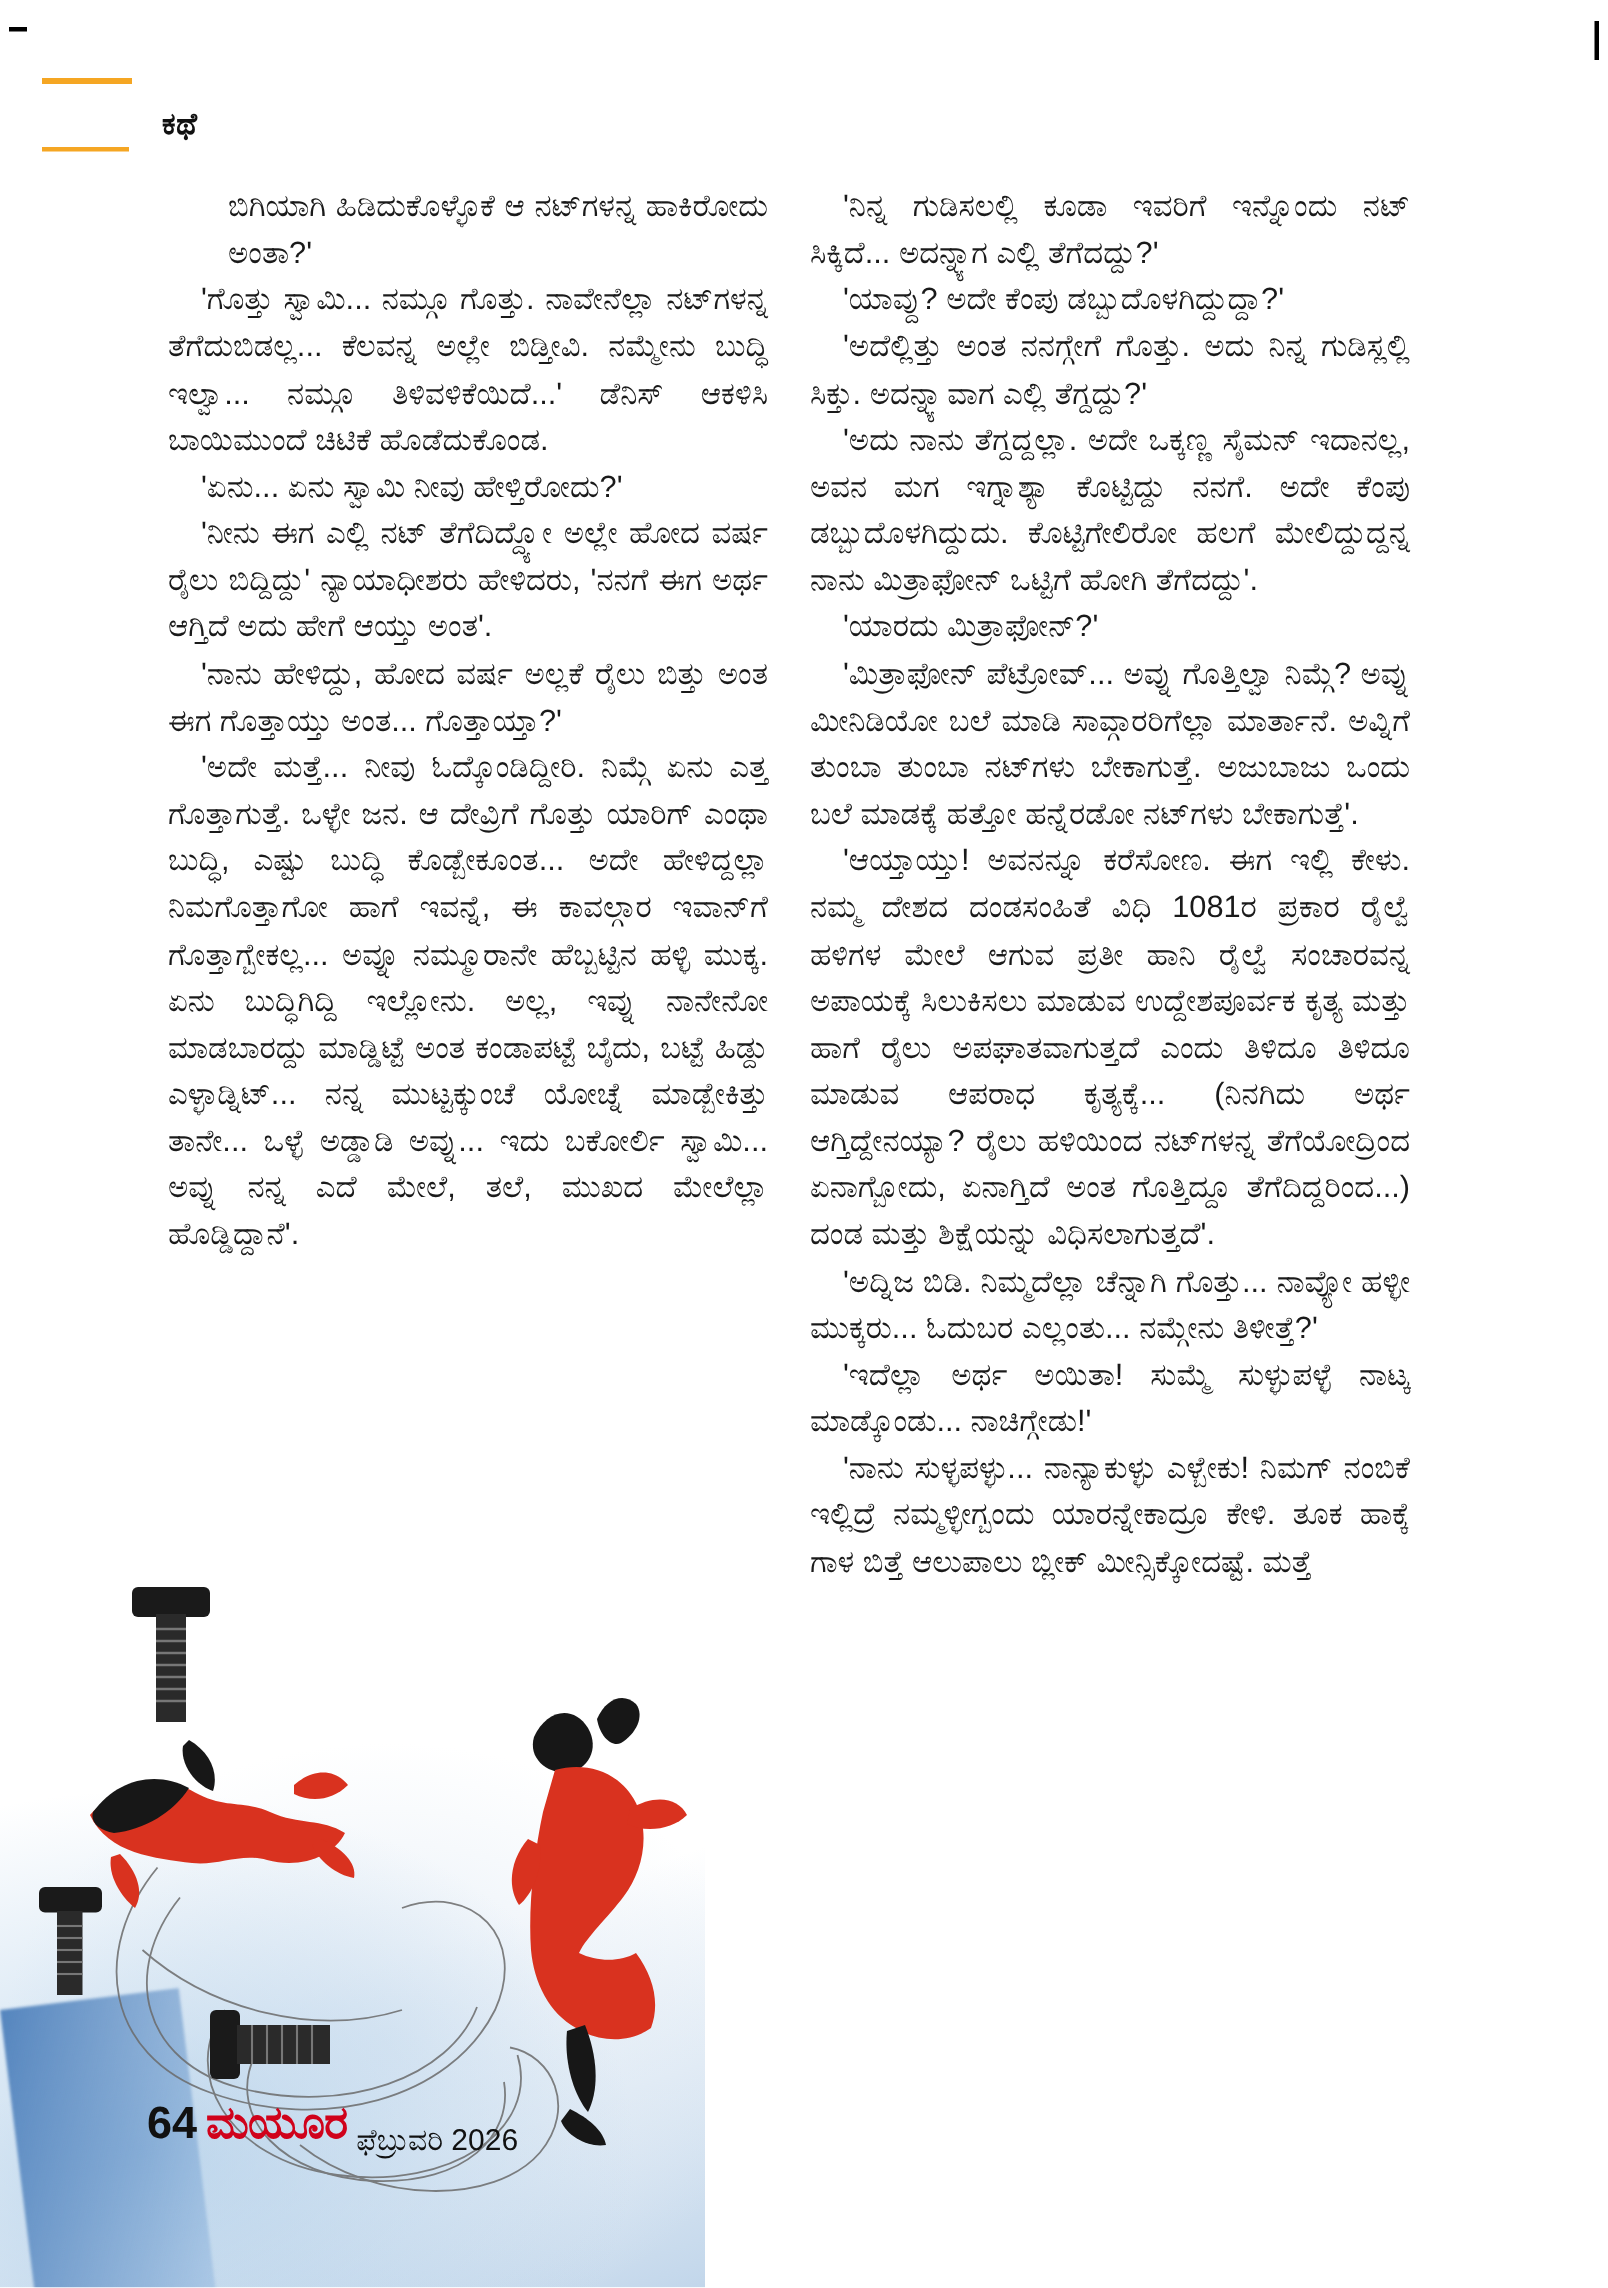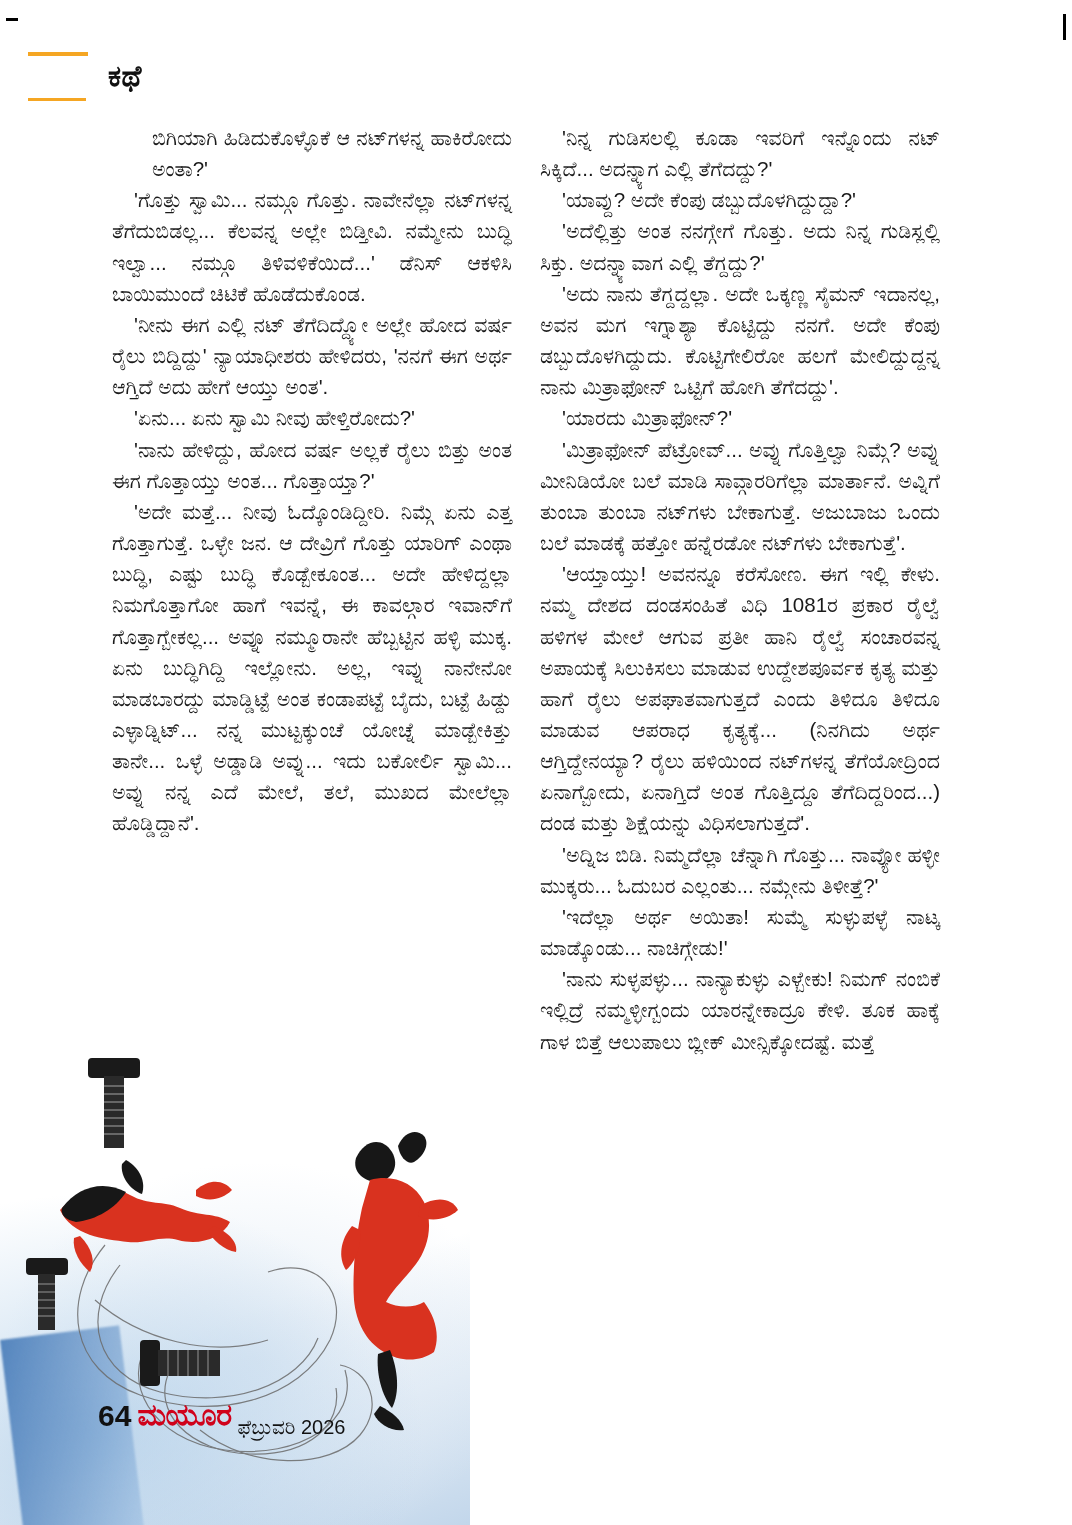--- a/index.html
+++ b/index.html
@@ -48,22 +48,22 @@
     position: absolute;
     left: 28px;
     top: 46px;
     width: 58px;
     height: 3px;
     background: #f5a623;
   }
   .section-title {
     position: absolute;
     left: 108px;
-    top: 8px;
-    font-size: 29px;
+    top: 20px;
+    font-size: 20px;
     font-weight: bold;
     color: #111;
     letter-spacing: 0.5px;
   }
 
   
   .col {
     position: absolute;
     top: 122px;
     width: 400px;
@@ -146,22 +146,22 @@
 
 <div class="header">
   <div class="header-rule"></div>
   <div class="header-rule-2"></div>
   <div class="section-title">ಕಥೆ</div>
 </div>
 
 <div class="col col-left">
   <p class="no-indent">ಬಿಗಿಯಾಗಿ ಹಿಡಿದುಕೊಳ್ಳೊಕೆ ಆ ನಟ್‌ಗಳನ್ನ ಹಾಕಿರೋದು ಅಂತಾ?'</p>
   <p>'ಗೊತ್ತು ಸ್ವಾಮಿ... ನಮ್ಗೂ ಗೊತ್ತು. ನಾವೇನೆಲ್ಲಾ ನಟ್‌ಗಳನ್ನ ತೆಗೆದುಬಿಡಲ್ಲ... ಕೆಲವನ್ನ ಅಲ್ಲೇ ಬಿಡ್ತೀವಿ. ನಮ್ಮೇನು ಬುದ್ಧಿ ಇಲ್ವಾ... ನಮ್ಗೂ ತಿಳಿವಳಿಕೆಯಿದೆ...' ಡೆನಿಸ್ ಆಕಳಿಸಿ ಬಾಯಿಮುಂದೆ ಚಿಟಿಕೆ ಹೊಡೆದುಕೊಂಡ.</p>
+  <p>'ಏನು... ಏನು ಸ್ವಾಮಿ ನೀವು ಹೇಳ್ತಿರೋದು?'</p>
   <p>'ನೀನು ಈಗ ಎಲ್ಲಿ ನಟ್ ತೆಗೆದಿದ್ದ್ಯೋ ಅಲ್ಲೇ ಹೋದ ವರ್ಷ ರೈಲು ಬಿದ್ದಿದ್ದು' ನ್ಯಾಯಾಧೀಶರು ಹೇಳಿದರು, 'ನನಗೆ ಈಗ ಅರ್ಥ ಆಗ್ತಿದೆ ಅದು ಹೇಗೆ ಆಯ್ತು ಅಂತ'.</p>
-  <p>'ಏನು... ಏನು ಸ್ವಾಮಿ ನೀವು ಹೇಳ್ತಿರೋದು?'</p>
   <p>'ನಾನು ಹೇಳಿದ್ದು, ಹೋದ ವರ್ಷ ಅಲ್ಲಕೆ ರೈಲು ಬಿತ್ತು ಅಂತ ಈಗ ಗೊತ್ತಾಯ್ತು ಅಂತ... ಗೊತ್ತಾಯ್ತಾ?'</p>
   <p>'ಅದೇ ಮತ್ತೆ... ನೀವು ಓದ್ಕೊಂಡಿದ್ದೀರಿ. ನಿಮ್ಗೆ ಏನು ಎತ್ತ ಗೊತ್ತಾಗುತ್ತೆ. ಒಳ್ಳೇ ಜನ. ಆ ದೇವ್ರಿಗೆ ಗೊತ್ತು ಯಾರಿಗ್ ಎಂಥಾ ಬುದ್ಧಿ, ಎಷ್ಟು ಬುದ್ಧಿ ಕೊಡ್ಬೇಕೂಂತ... ಅದೇ ಹೇಳಿದ್ದಲ್ಲಾ ನಿಮಗೊತ್ತಾಗೋ ಹಾಗೆ ಇವನ್ನೆ, ಈ ಕಾವಲ್ಗಾರ ಇವಾನ್‌ಗೆ ಗೊತ್ತಾಗ್ಬೇಕಲ್ಲ... ಅವ್ನೂ ನಮ್ಮೂರಾನೇ ಹೆಬ್ಬಟ್ಟಿನ ಹಳ್ಳಿ ಮುಕ್ಕ. ಏನು ಬುದ್ಧಿಗಿದ್ದಿ ಇಲ್ಲೋನು. ಅಲ್ಲ, ಇವ್ನು ನಾನೇನೋ ಮಾಡಬಾರದ್ದು ಮಾಡ್ಡಿಟ್ಟೆ ಅಂತ ಕಂಡಾಪಟ್ಟೆ ಬೈದು, ಬಟ್ಟೆ ಹಿಡ್ದು ಎಳ್ಳಾಡ್ನಿಟ್‌... ನನ್ನ ಮುಟ್ಟಕ್ಕುಂಚೆ ಯೋಚ್ನೆ ಮಾಡ್ಬೇಕಿತ್ತು ತಾನೇ... ಒಳ್ಳೆ ಅಡ್ಡಾಡಿ ಅವ್ನು... ಇದು ಬಕೋರ್ಲಿ ಸ್ವಾಮಿ... ಅವ್ನು ನನ್ನ ಎದೆ ಮೇಲೆ, ತಲೆ, ಮುಖದ ಮೇಲೆಲ್ಲಾ ಹೊಡ್ಡಿದ್ದಾನೆ'.</p>
 </div>
 
 <div class="col col-right">
   <p>'ನಿನ್ನ ಗುಡಿಸಲಲ್ಲಿ ಕೂಡಾ ಇವರಿಗೆ ಇನ್ನೊಂದು ನಟ್ ಸಿಕ್ಕಿದೆ... ಅದನ್ನ್ಯಾಗ ಎಲ್ಲಿ ತೆಗೆದದ್ದು?'</p>
   <p>'ಯಾವ್ದು? ಅದೇ ಕೆಂಪು ಡಬ್ಬುದೊಳಗಿದ್ದುದ್ದಾ?'</p>
   <p>'ಅದೆಲ್ಲಿತ್ತು ಅಂತ ನನಗ್ಗೇಗೆ ಗೊತ್ತು. ಅದು ನಿನ್ನ ಗುಡಿಸ್ಲಲ್ಲಿ ಸಿಕ್ತು. ಅದನ್ನ್ಯಾವಾಗ ಎಲ್ಲಿ ತೆಗ್ದದ್ದು?'</p>
   <p>'ಅದು ನಾನು ತೆಗ್ದದ್ದಲ್ಲಾ. ಅದೇ ಒಕ್ಕಣ್ಣ ಸೈಮನ್ ಇದಾನಲ್ಲ, ಅವನ ಮಗ ಇಗ್ನಾಶ್ಯಾ ಕೊಟ್ಟಿದ್ದು ನನಗೆ. ಅದೇ ಕೆಂಪು ಡಬ್ಬುದೊಳಗಿದ್ದುದು. ಕೊಟ್ಟಿಗೇಲಿರೋ ಹಲಗೆ ಮೇಲಿದ್ದುದ್ದನ್ನ ನಾನು ಮಿತ್ರಾಫೋನ್ ಒಟ್ಟಿಗೆ ಹೋಗಿ ತೆಗೆದದ್ದು'.</p>
   <p>'ಯಾರದು ಮಿತ್ರಾಫೋನ್?'</p>

